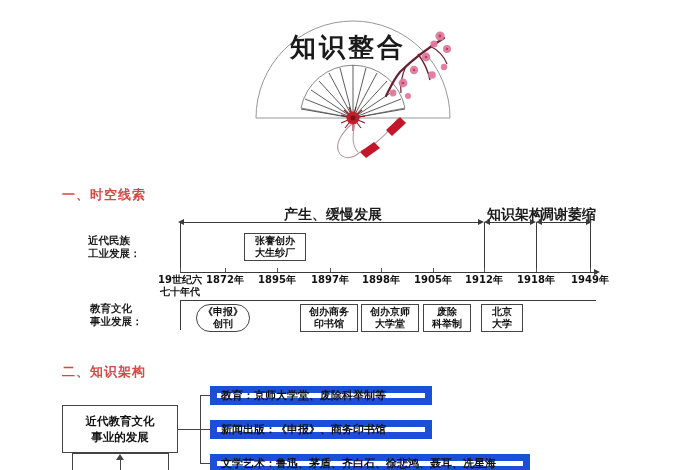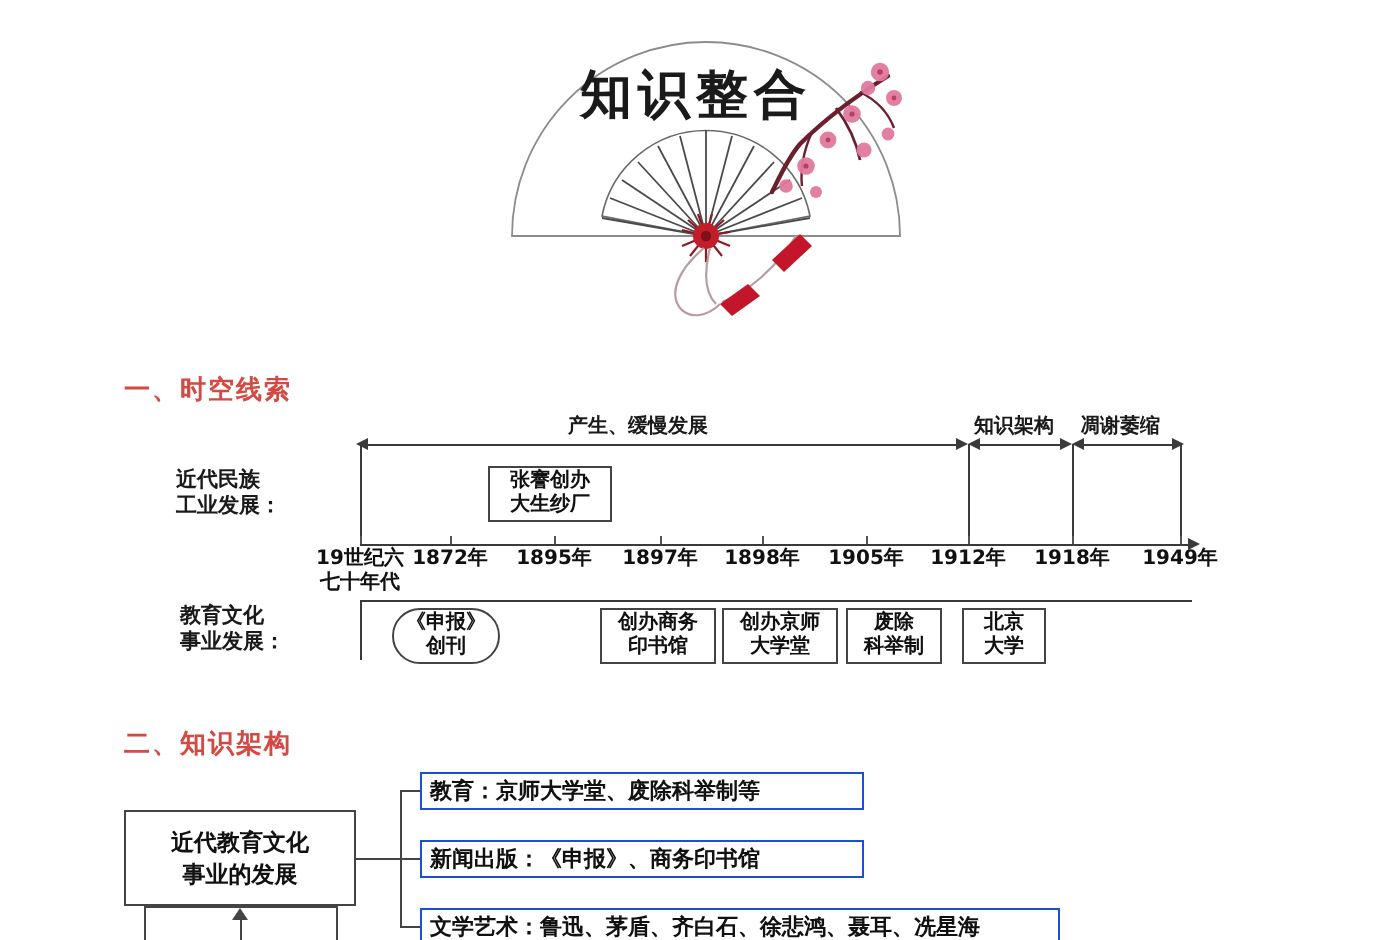--- a/index.html
+++ b/index.html
@@ -70,21 +70,21 @@
   .tick-small {
     position: absolute;
     width: 0;
     border-left: 1px solid #555;
     height: 4px;
   }
 
   
   .phase-label {
     position: absolute;
-    font-size: 10px;
+    font-size: 14px;
     font-weight: bold;
     color: #1a1a1a;
     white-space: nowrap;
   }
 
   
   .arrow-right {
     position: absolute;
     width: 0; height: 0;
     border-top: 3.5px solid transparent;
@@ -147,21 +147,21 @@
     text-align: center;
     font-size: 11.5px;
     font-weight: bold;
     color: #111;
     line-height: 16px;
     box-sizing: border-box;
     white-space: pre-line;
   }
   .branch-box {
     position: absolute;
-    border: 1px solid #1d4ed8;
+    border: 7px solid #1d4ed8;
     background: #fff;
     font-size: 11px;
     font-weight: bold;
     color: #111;
     line-height: 15px;
     height: 19px;
     padding: 1px 4px;
     box-sizing: border-box;
     display: flex;
     align-items: center;

